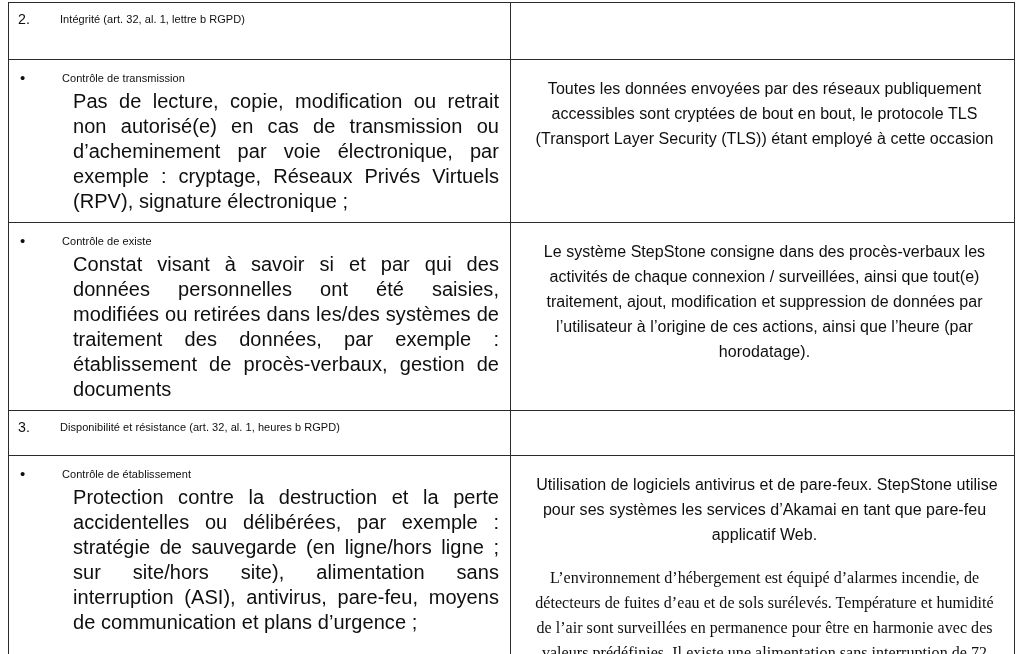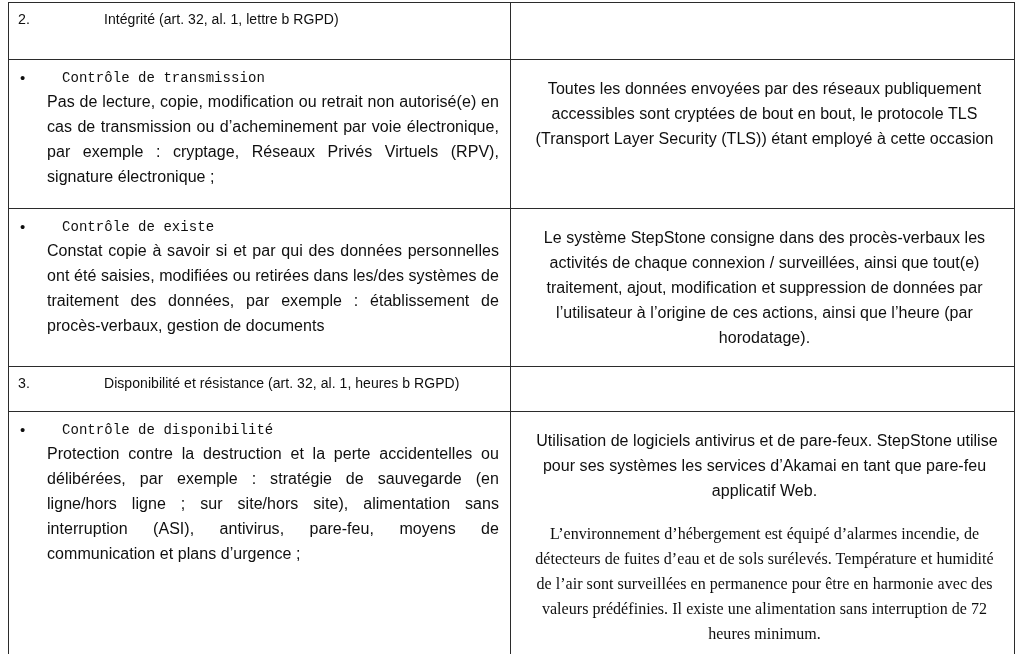--- a/index.html
+++ b/index.html
@@ -45,51 +45,49 @@
     align-items: flex-start;
     padding: 7px 6px 0 9px;
   }
   .sec-num {
     flex: 0 0 42px;
     font-size: 14.2px;
     line-height: 19px;
     letter-spacing: 0.05px;
   }
   .sec-title {
-    font-size: 14px;
+    font-size: 11px;
     line-height: 19px;
     letter-spacing: 0.05px;
     white-space: nowrap;
-    margin-left: 44px;
   }
 
   
   .bul-row-inner {
     padding: 7px 9px 8px 9px;
   }
   .bul-head {
     display: flex;
     align-items: flex-start;
   }
   .bullet-glyph {
     flex: 0 0 42px;
     font-size: 15px;
     line-height: 22px;
     text-align: left;
     padding-left: 2px;
   }
   .bul-title {
-    font-size: 14px;
+    font-size: 11px;
     line-height: 22px;
     letter-spacing: 0.05px;
-    font-family: Liberation Mono, monospace;
   }
   .bul-body {
-    margin: 0 2px 0 29px;
-    font-size: 16px;
+    margin: 0 2px 0 55px;
+    font-size: 20px;
     line-height: 25px;
     text-align: justify;
     text-justify: inter-word;
     letter-spacing: 0.05px;
     hyphens: manual;
   }
 
   
   .ans-cell-inner {
     padding: 8px 8px 8px 12px;
@@ -151,21 +149,21 @@
         </td>
       </tr>
 
       <tr>
         <td style="height:150px">
           <div class="bul-row-inner">
             <div class="bul-head">
               <span class="bullet-glyph">•</span>
               <span class="bul-title">Contrôle de existe</span>
             </div>
-            <div class="bul-body">Constat copie à savoir si et par qui des données personnelles ont été saisies, modifiées ou retirées dans les/des systèmes de traitement des données, par exemple : établissement de procès-verbaux, gestion de documents</div>
+            <div class="bul-body">Constat visant à savoir si et par qui des données personnelles ont été saisies, modifiées ou retirées dans les/des systèmes de traitement des données, par exemple : établissement de procès-verbaux, gestion de documents</div>
           </div>
         </td>
         <td>
           <div class="ans-cell-inner">
             <p class="ans-p">Le système StepStone consigne dans des procès-verbaux les activités de chaque connexion / surveillées, ainsi que tout(e) traitement, ajout, modification et suppression de données par l’utilisateur à l’origine de ces actions, ainsi que l’heure (par horodatage).</p>
           </div>
         </td>
       </tr>
 
       <tr>
@@ -178,21 +176,21 @@
         <td class="sec-cell empty-cell" style="height:44px">
           <div class="ans-cell-inner"></div>
         </td>
       </tr>
 
       <tr>
         <td style="height:244px">
           <div class="bul-row-inner">
             <div class="bul-head">
               <span class="bullet-glyph">•</span>
-              <span class="bul-title">Contrôle de disponibilité</span>
+              <span class="bul-title">Contrôle de établissement</span>
             </div>
             <div class="bul-body">Protection contre la destruction et la perte accidentelles ou délibérées, par exemple : stratégie de sauvegarde (en ligne/hors ligne ; sur site/hors site), alimentation sans interruption (ASI), antivirus, pare-feu, moyens de communication et plans d’urgence ;</div>
           </div>
         </td>
         <td>
           <div class="ans-cell-inner lead-indent">
             <p class="ans-p">Utilisation de logiciels antivirus et de pare-feux. StepStone utilise pour ses systèmes les services d’Akamai en tant que pare-feu applicatif Web.</p>
             <p class="ans-p">L’environnement d’hébergement est équipé d’alarmes incendie, de détecteurs de fuites d’eau et de sols surélevés. Température et humidité de l’air sont surveillées en permanence pour être en harmonie avec des valeurs prédéfinies. Il existe une alimentation sans interruption de 72 heures minimum.</p>
           </div>
         </td>

